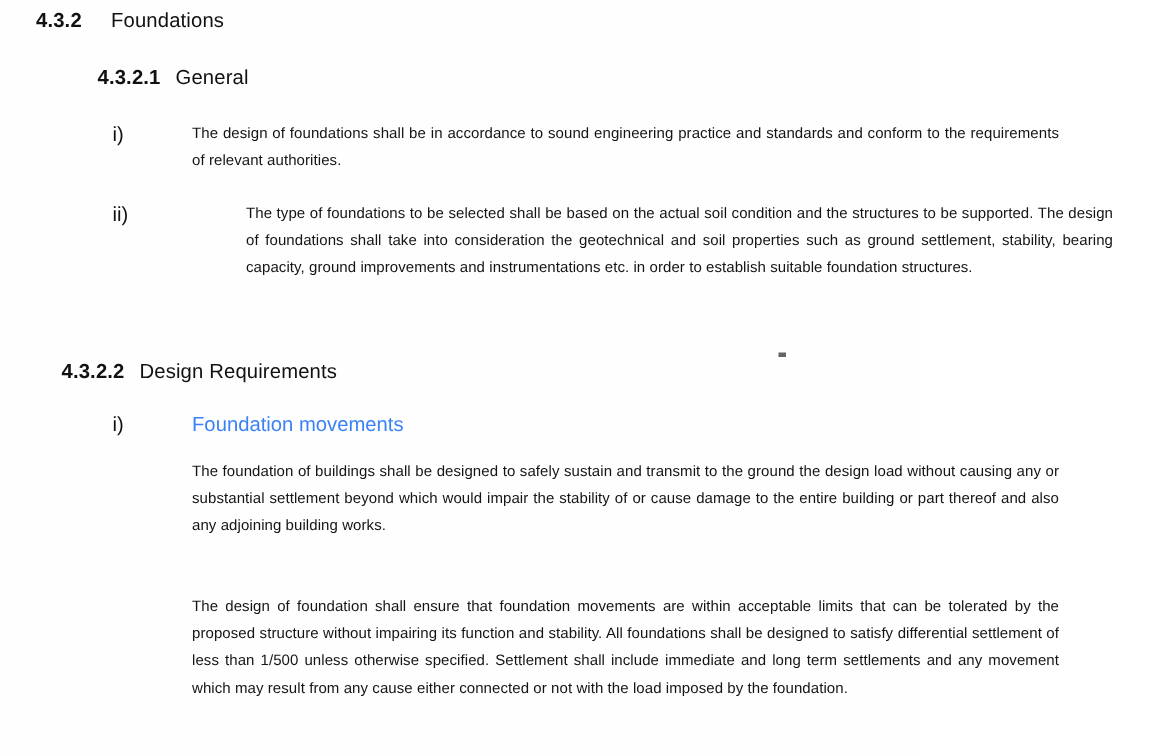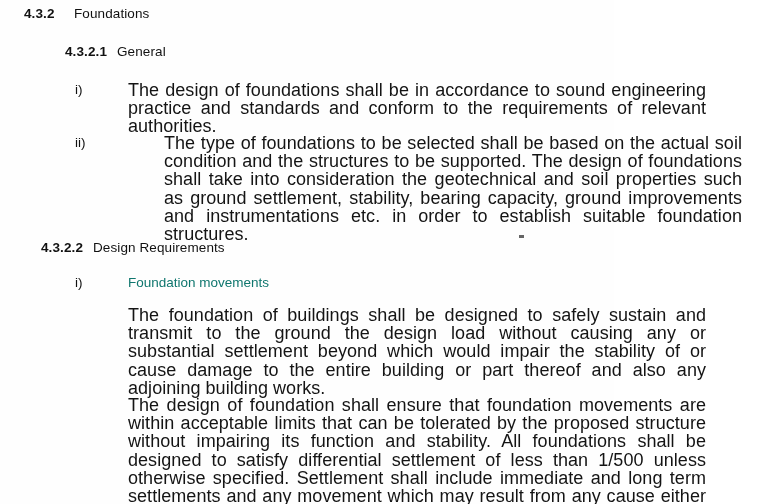--- a/index.html
+++ b/index.html
@@ -62,34 +62,34 @@
     line-height: 18px;
     color: #111111;
   }
   .item-body {
     width: 578px;
     flex: 0 0 578px;
   }
 
   
   .para {
-    font-size: 18px;
+    font-size: 10px;
     line-height: 18.2px;
     text-align: justify;
     text-justify: inter-word;
     color: #141414;
     letter-spacing: 0.05px;
     margin: 0;
   }
 
   .plain-line {
     font-size: 13.5px;
     line-height: 18px;
     text-align: left;
-    color: #0f766e;
+    color: #3b82f6;
     margin: 0;
   }
 
   
   .indented-block {
     position: absolute;
     left: 128px;
     width: 578px;
   }
 

